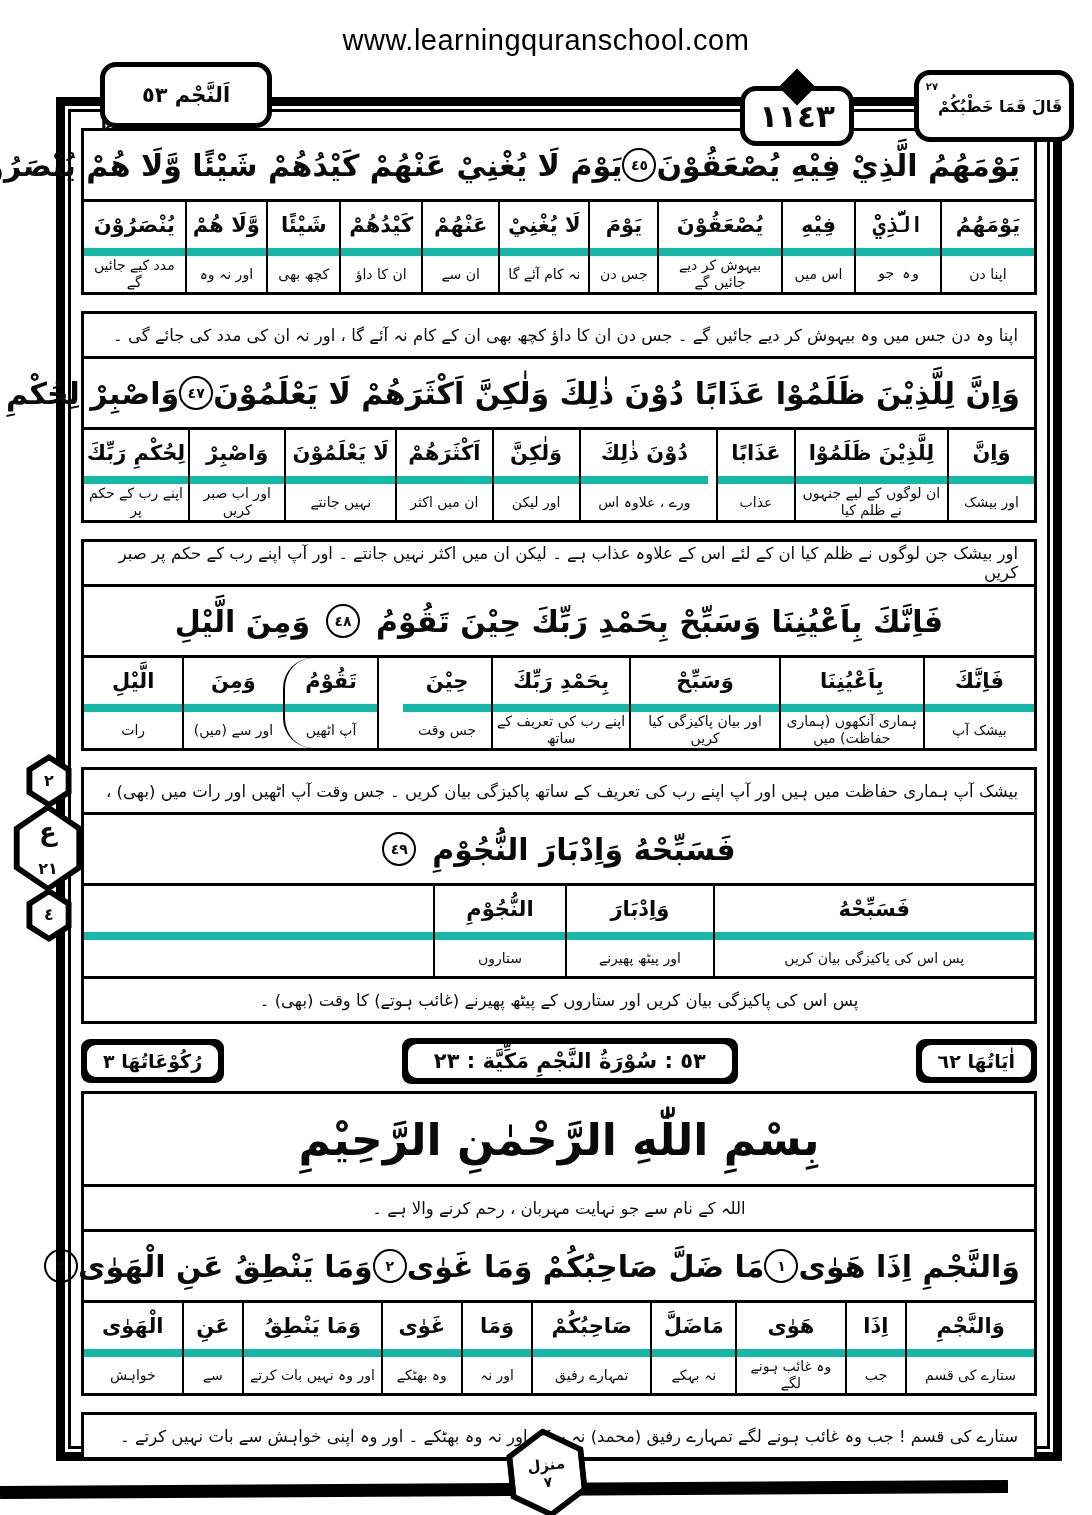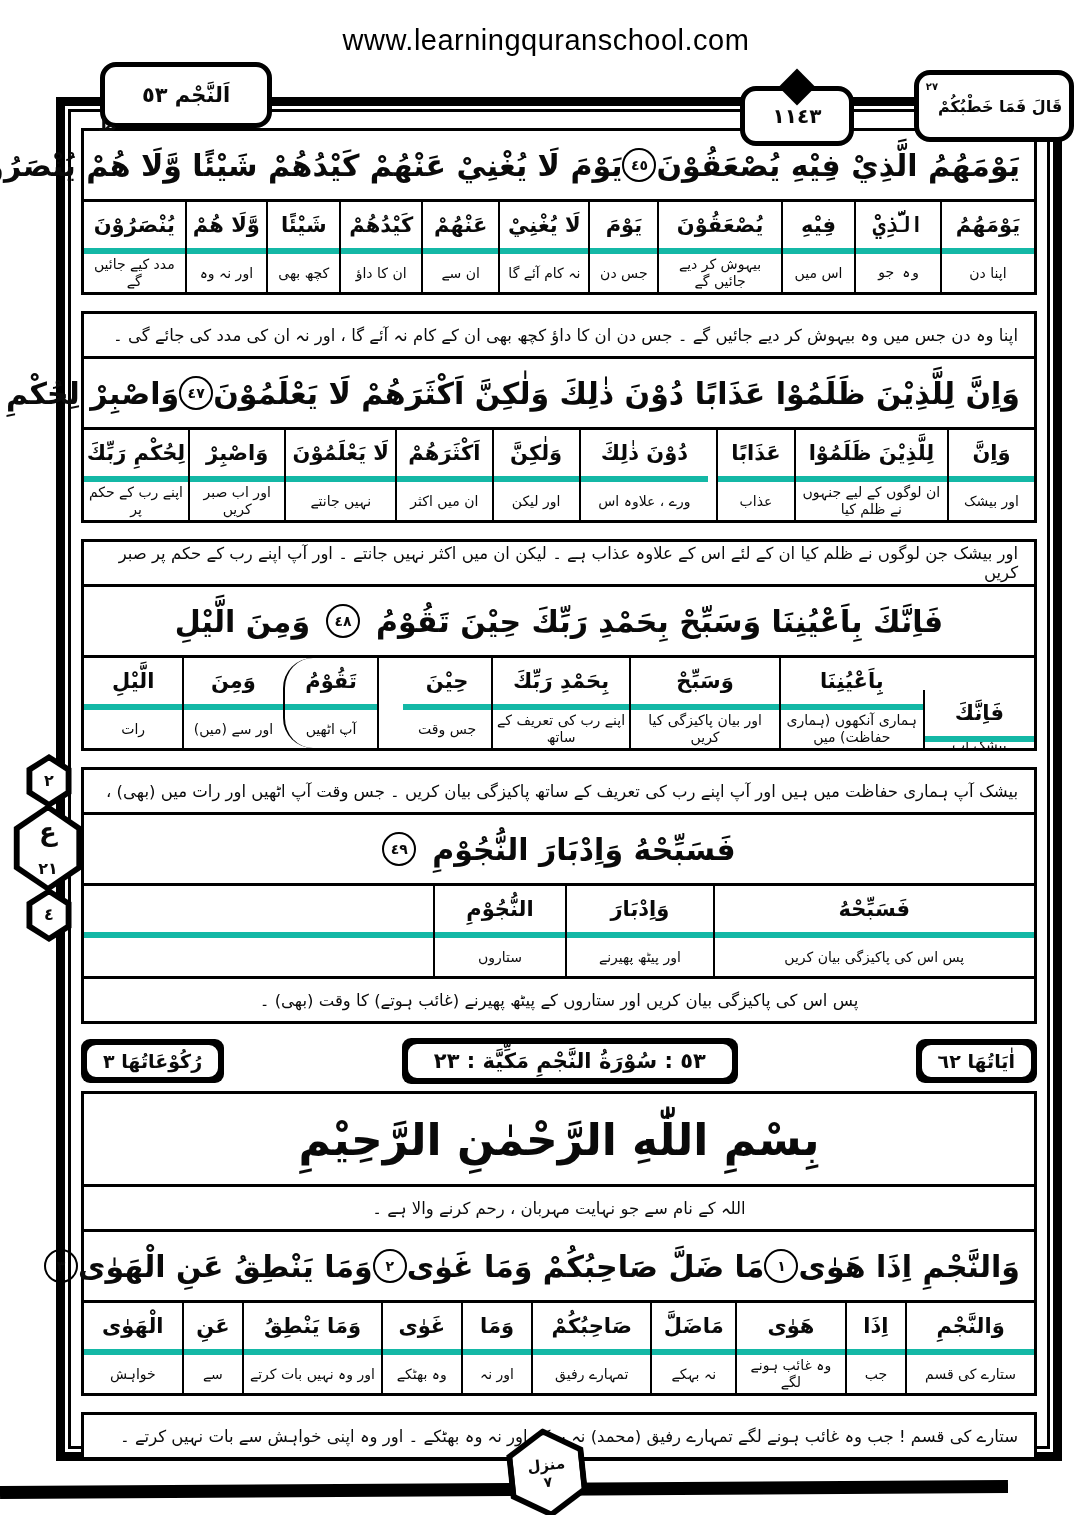--- a/index.html
+++ b/index.html
@@ -26,21 +26,21 @@
     font-weight:bold;font-size:30px;padding:0 14px;white-space:nowrap;}
   .v-justify{justify-content:space-between;}
   .v-center{justify-content:center;gap:16px;}
   .vtext{overflow:visible;}
   .ayah-num{flex:none;width:30px;height:30px;border:2.5px solid #000;border-radius:50%;
     display:flex;align-items:center;justify-content:center;font-size:14px;font-weight:bold;}
 
   .wtable{height:96px;display:flex;direction:rtl;align-items:stretch;}
   .wcol{display:flex;flex-direction:column;min-width:0;border-left:2.5px solid #000;}
   .wcol:last-child{border-left:none;}
-  .wa{height:44px;border-bottom:6px solid #14b8a6;display:flex;align-items:center;
+  .wa{height:44px;border-bottom:8px solid #14b8a6;display:flex;align-items:center;
     justify-content:center;font-weight:bold;font-size:21px;padding:1px 3px;white-space:nowrap;overflow:hidden;}
   .wu{flex:1;display:flex;align-items:center;justify-content:center;text-align:center;
     font-size:14px;line-height:1.2;padding:2px 3px;overflow:hidden;}
 
   .tline{height:48px;display:flex;align-items:center;direction:rtl;font-size:16.5px;padding:0 16px;}
   .t-right{justify-content:flex-start;margin-top:16px;}
   .t-center{justify-content:center;}
 
   .surah-band{height:58px;margin:8px 0 4px;display:flex;direction:rtl;
     justify-content:space-between;align-items:center;}
@@ -50,21 +50,21 @@
   .c-big .cartouche-inner{font-size:21px;padding:5px 26px;}
 
   .bism{height:96px;display:flex;align-items:center;justify-content:center;
     direction:rtl;font-weight:bold;font-size:44px;}
 
   
   .tab{position:absolute;background:#fff;border:5px solid #000;border-radius:16px;
     display:flex;align-items:center;justify-content:center;font-weight:bold;
     direction:rtl;z-index:6;}
   .tab-left{left:100px;top:62px;width:162px;height:56px;font-size:21px;}
-  .tab-center{left:740px;top:86px;width:104px;height:50px;font-size:20px;}
+  .tab-center{left:740px;top:86px;width:104px;height:50px;font-size:31px;}
   .tab-right{left:914px;top:70px;width:150px;height:62px;font-size:16px;}
   .tab-peak{position:absolute;top:-17px;left:50%;margin-left:-13px;width:26px;height:26px;
     background:#000;transform:rotate(45deg);z-index:-1;}
   .juz-num{font-size:10px;align-self:flex-start;margin-top:6px;}
   .waqf{position:absolute;left:98px;top:114px;font-size:18px;font-weight:bold;z-index:6;}
 
   
   .hex{position:absolute;clip-path:polygon(50% 0%,95% 26%,95% 74%,50% 100%,5% 74%,5% 26%);
     background:#000;display:flex;align-items:center;justify-content:center;z-index:7;}
   .hex-in{clip-path:polygon(50% 0%,95% 26%,95% 74%,50% 100%,5% 74%,5% 26%);
@@ -190,21 +190,21 @@
         </div>
         <div class="block tline t-right">
           <span>اور بیشک جن لوگوں نے ظلم کیا ان کے لئے اس کے علاوہ عذاب ہے ۔ لیکن ان میں اکثر نہیں جانتے ۔ اور آپ اپنے رب کے حکم پر صبر کریں</span>
         </div>
         <div class="block verse v-center">
           <span class="vtext">فَاِنَّكَ بِاَعْيُنِنَا وَسَبِّحْ بِحَمْدِ رَبِّكَ حِيْنَ تَقُوْمُ</span>
           <span class="ayah-num">٤٨</span>
           <span class="vtext">وَمِنَ الَّيْلِ</span>
         </div>
         <div class="block wtable">
-          <div class="wcol" style="flex: 1 1 0px; margin-top: 32px;">
+          <div class="wcol" style="flex: 1 1 0px;">
             <div class="wa">فَاِنَّكَ</div>
             <div class="wu">بیشک آپ</div>
           </div>
           <div class="wcol" style="flex: 1.3 1 0px;">
             <div class="wa">بِاَعْيُنِنَا</div>
             <div class="wu">ہماری آنکھوں (ہماری حفاظت) میں</div>
           </div>
           <div class="wcol" style="flex: 1.35 1 0px;">
             <div class="wa">وَسَبِّحْ</div>
             <div class="wu">اور بیان پاکیزگی کیا کریں</div>

